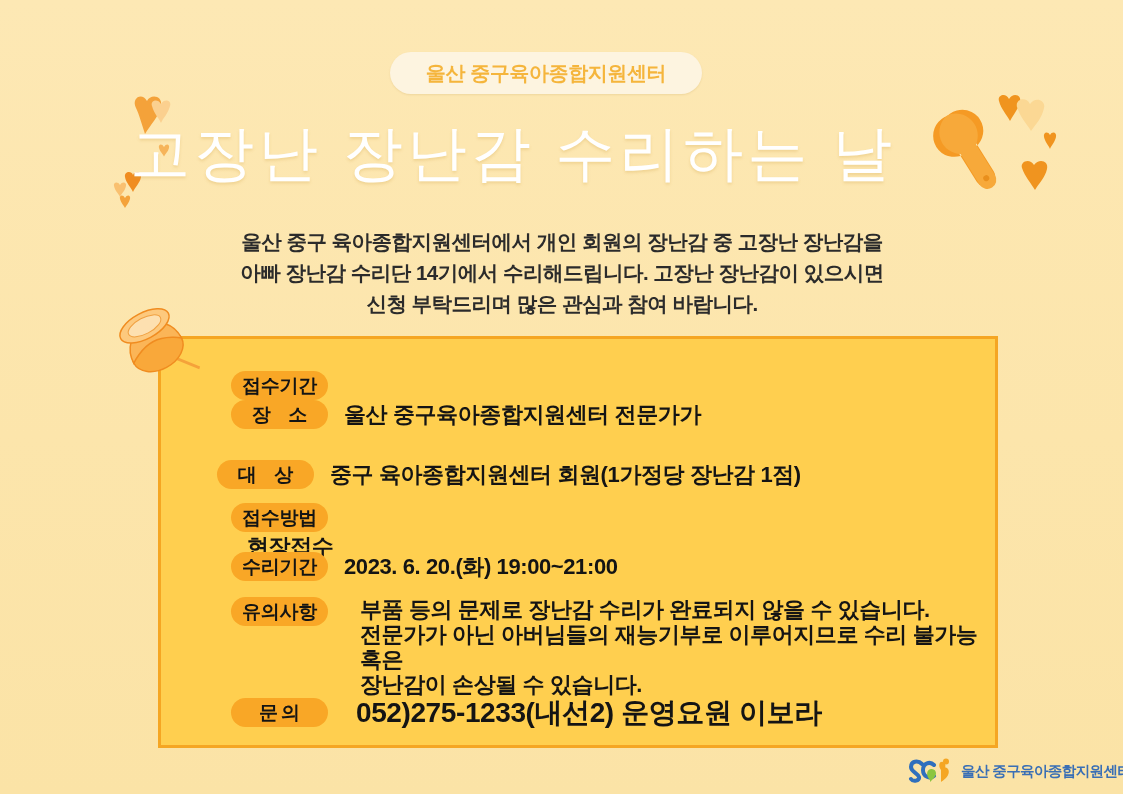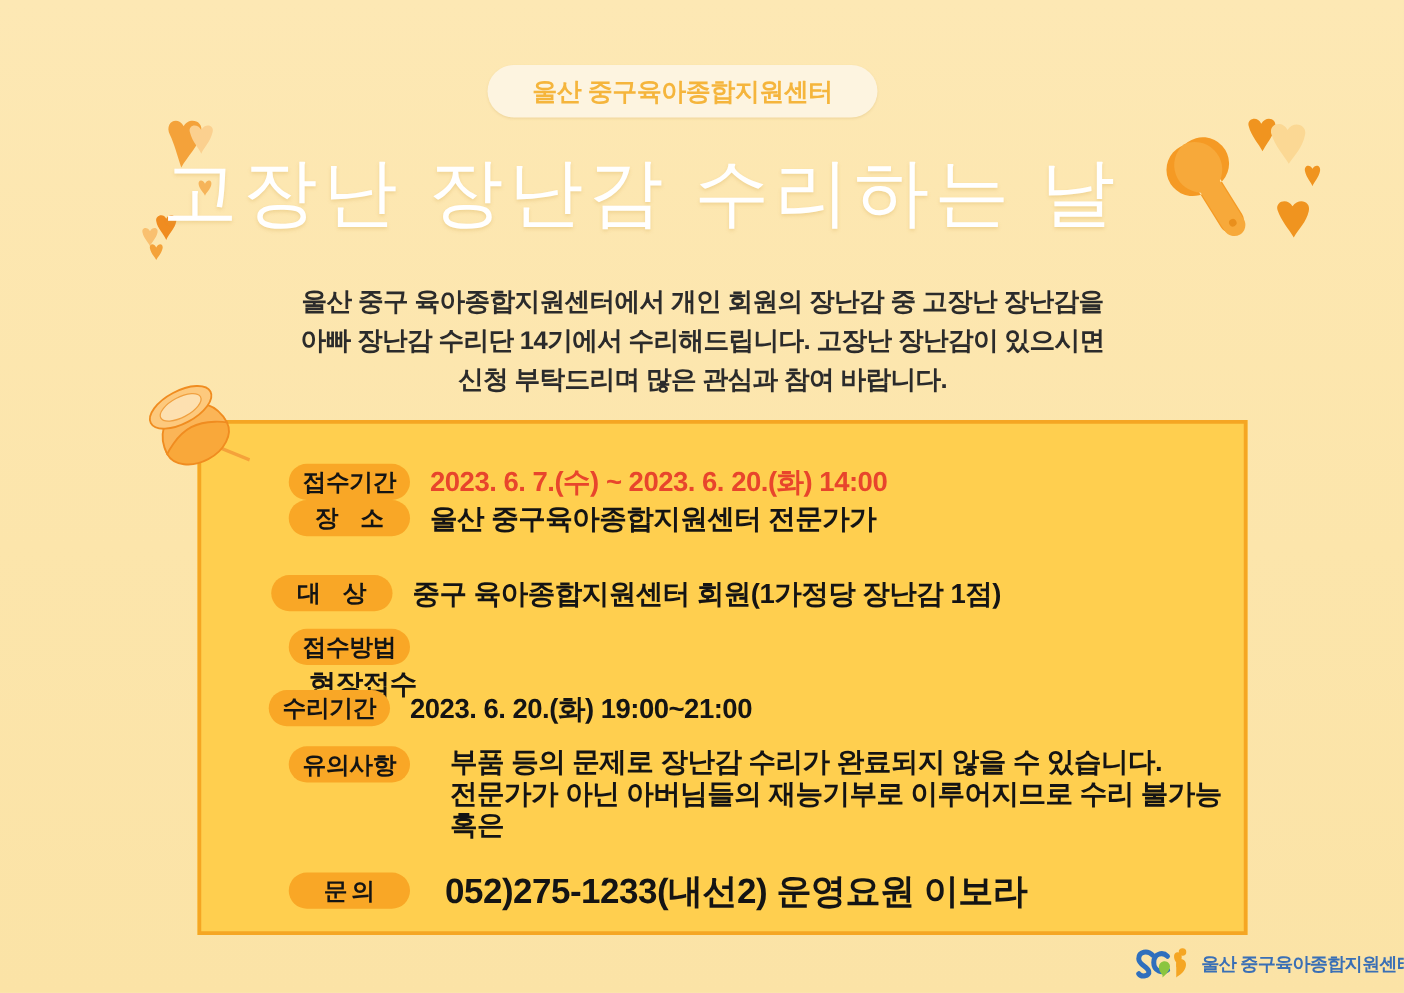--- a/index.html
+++ b/index.html
@@ -145,21 +145,21 @@
     white-space: nowrap;
   }
   .value.big   { font-size: 22px; line-height: 29px; }
   .value.date  { font-size: 22px; line-height: 29px; color: #e8452c; }
   .value.small { font-size: 22px; line-height: 25px; white-space: normal; }
 
   #row-receipt-period { left: 70px; top: 32px; }
   #row-place          { left: 70px; top: 61px; }
   #row-target         { left: 56px; top: 121px; }
   #row-method         { left: 70px; top: 164px; flex-direction: column; }
-  #row-repair-period  { left: 54px; top: 213px; }
+  #row-repair-period  { left: 70px; top: 213px; }
   #row-notice         { left: 70px; top: 258px; gap: 16px; }
   #row-contact        { left: 70px; top: 359px; }
 
   #row-contact .pill { width: 97px; letter-spacing: 3px; text-indent: 3px; }
   #row-contact .value { margin-left: 28px; font-size: 28px; }
 
   
   #footer-logo {
     position: absolute;
     left: 908px;
@@ -315,21 +315,20 @@
   <div id="intro">
     <div>울산 중구 육아종합지원센터에서 개인 회원의 장난감 중 고장난 장난감을</div>
     <div>아빠 장난감 수리단 14기에서 수리해드립니다. 고장난 장난감이 있으시면</div>
     <div>신청 부탁드리며 많은  관심과 참여 바랍니다.</div>
   </div>
 
   <div id="info-card">
 
     <div class="row" id="row-receipt-period">
       <div class="pill w-wide">접수기간</div>
-      <div class="value date">2023. 6. 7.(수) ~ 2023. 6. 20.(화) 14:00</div>
     </div>
 
     <div class="row" id="row-place">
       <div class="pill w-narrow">장 소</div>
       <div class="value big">울산 중구육아종합지원센터 전문가가</div>
     </div>
 
     <div class="row" id="row-target">
       <div class="pill w-narrow">대 상</div>
       <div class="value big">중구 육아종합지원센터 회원(1가정당 장난감 1점)</div>
@@ -343,20 +342,21 @@
     <div class="row" id="row-repair-period">
       <div class="pill w-wide">수리기간</div>
       <div class="value big">2023. 6. 20.(화) 19:00~21:00</div>
     </div>
 
     <div class="row" id="row-notice">
       <div class="pill w-wide">유의사항</div>
       <div class="value small">
         <div>부품 등의 문제로 장난감 수리가 완료되지 않을 수 있습니다.</div>
         <div>전문가가 아닌 아버님들의 재능기부로 이루어지므로 수리 불가능 혹은</div>
+        <div>장난감이 손상될 수 있습니다.</div>
       </div>
     </div>
 
     <div class="row" id="row-contact">
       <div class="pill">문의</div>
       <div class="value big">052)275-1233(내선2) 운영요원 이보라</div>
     </div>
 
   </div>
 

